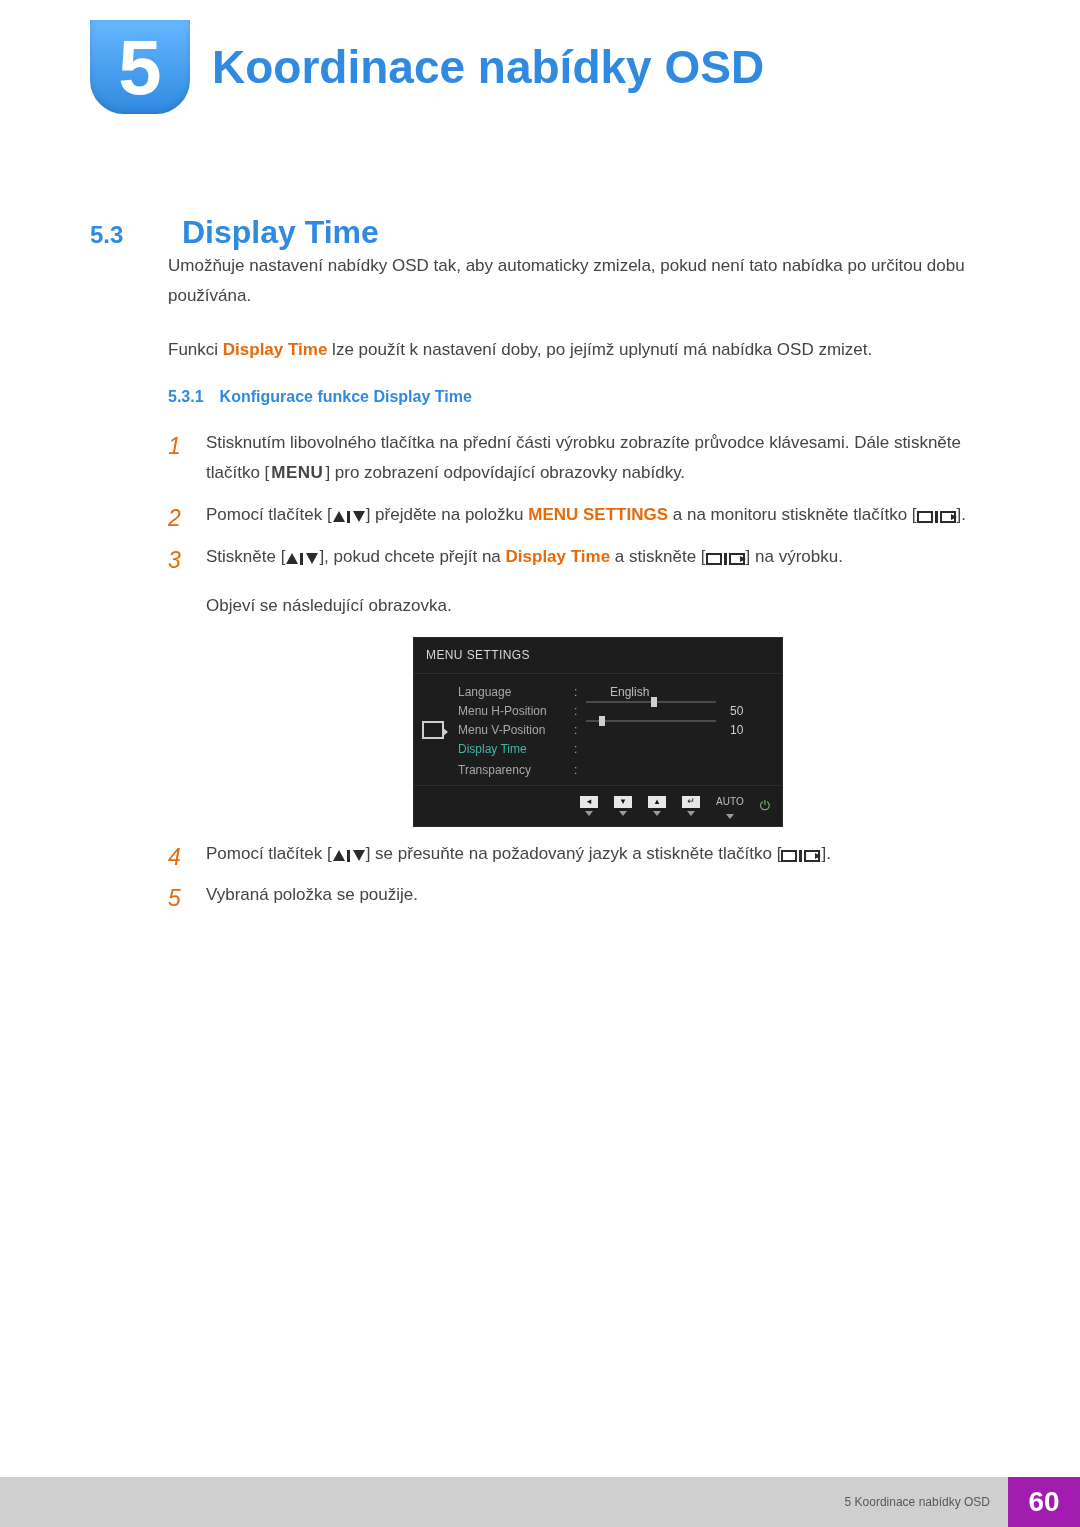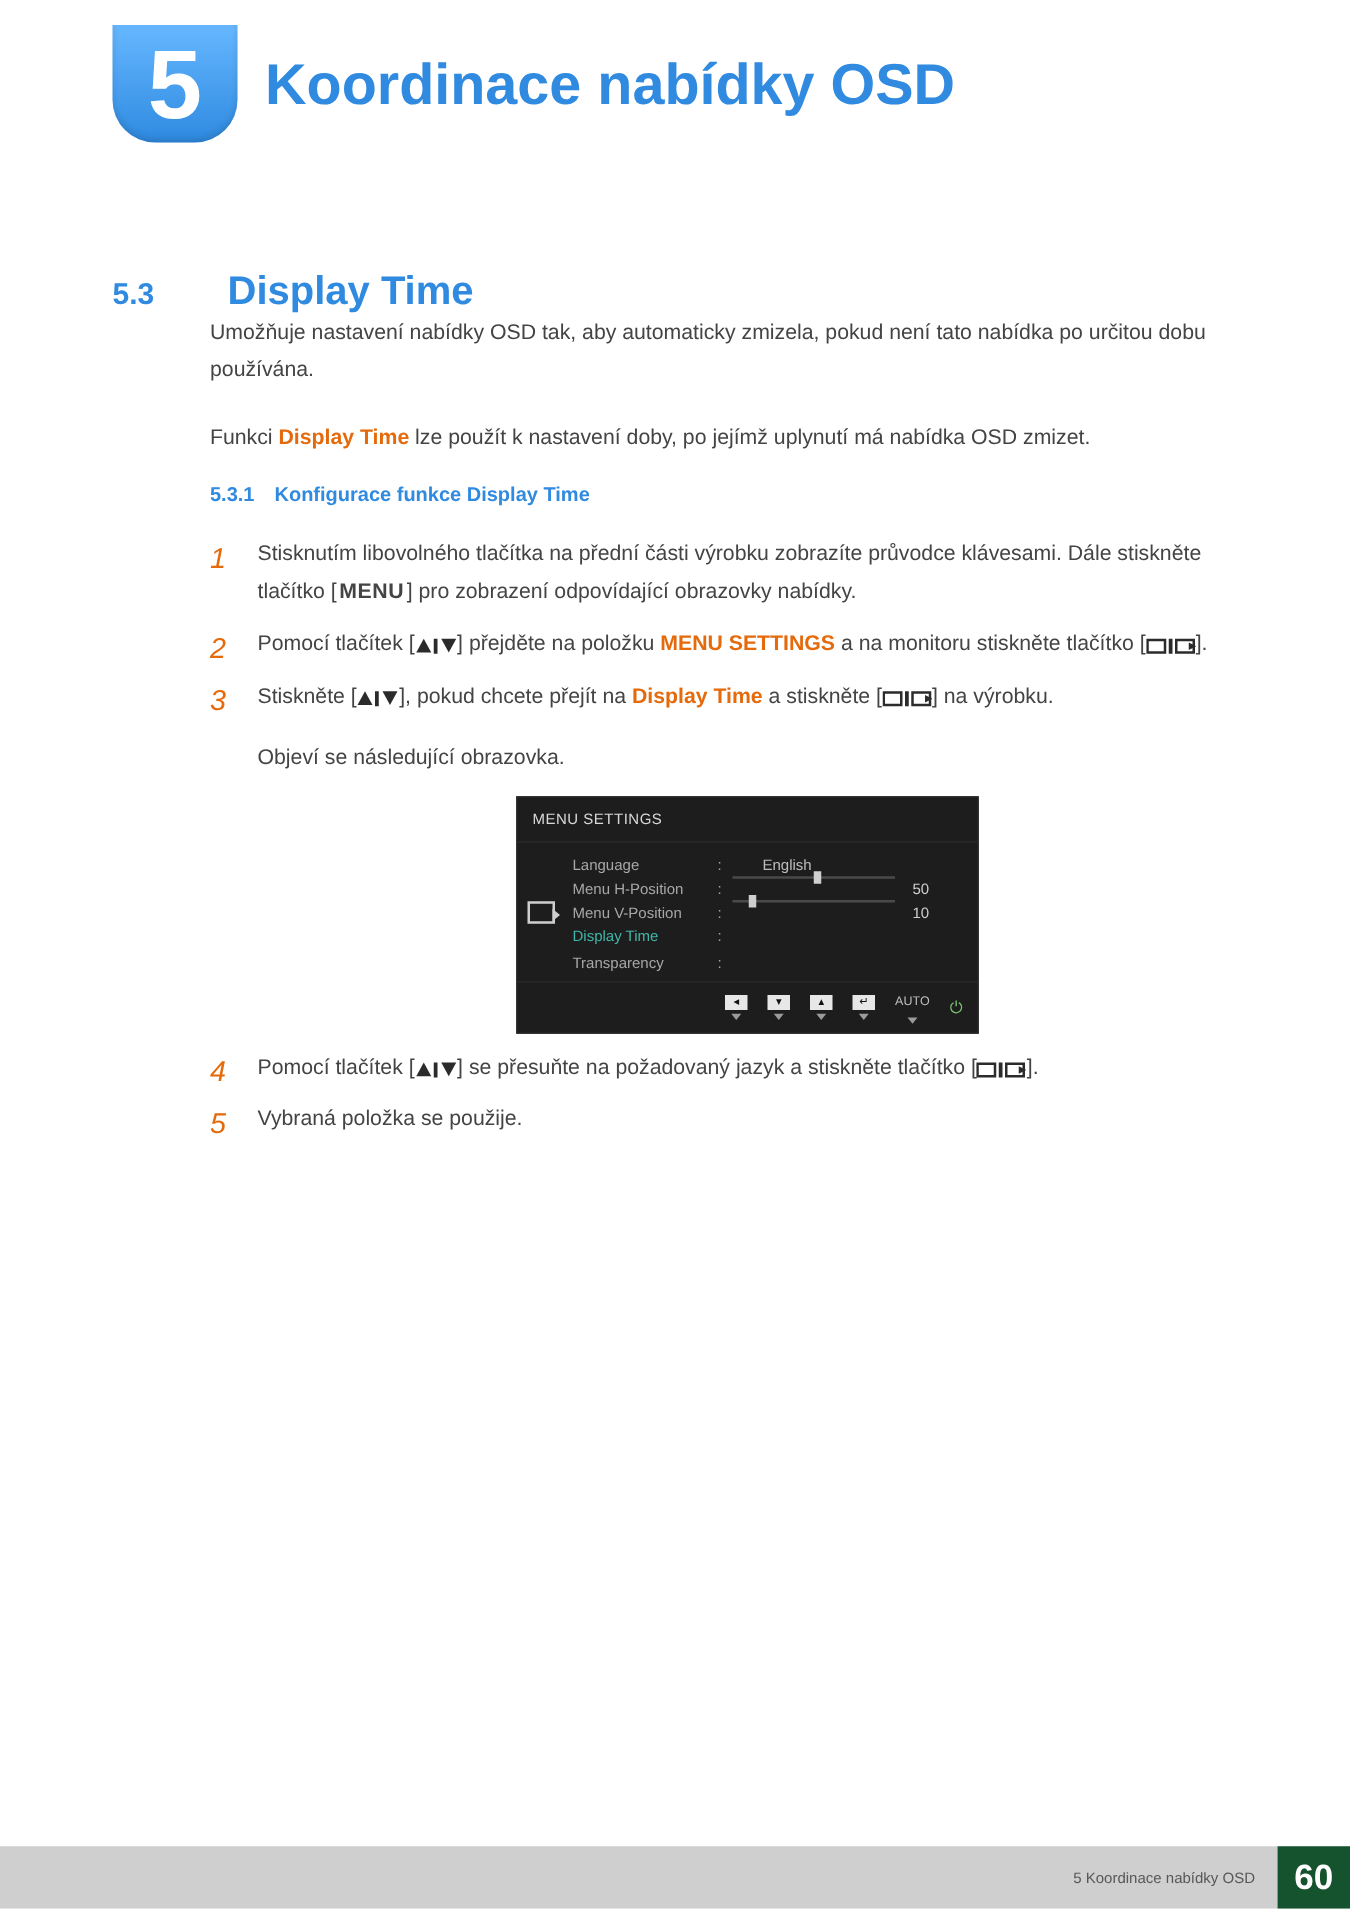--- a/index.html
+++ b/index.html
@@ -59,21 +59,21 @@
   .foot-item { display: flex; flex-direction: column; align-items: center; gap: 3px; }
   .foot-box { width: 18px; height: 12px; background: #e7e7e7; display: flex; align-items: center; justify-content: center; }
   .foot-glyph { font-size: 9px; color: #111; line-height: 1; }
   .foot-caret { width: 0; height: 0; border-left: 4px solid transparent; border-right: 4px solid transparent; border-top: 5px solid #9b9b9b; }
   .foot-text { color: #bfbfbf; font-size: 10px; }
   .foot-power { color: #7bc46f; font-size: 13px; line-height: 1; }
 
   
   .footer { position: absolute; left: 0; right: 0; bottom: 0; height: 50px; display: flex; }
   .footer-bar { flex: 1; background: #cfcfcf; display: flex; align-items: center; justify-content: flex-end; padding-right: 18px; color: #585858; font-size: 12px; }
-  .footer-page { width: 58px; background: #14532d; color: #fff; font-size: 28px; font-weight: 700; display: flex; align-items: center; justify-content: center; }
+  .footer-page { width: 72px; background: #a21caf; color: #fff; font-size: 28px; font-weight: 700; display: flex; align-items: center; justify-content: center; }
 </style>
 </head>
 <body>
 
 <div class="page">
   <div class="chapter-row">
     <div class="chapter-badge">5</div>
     <div class="chapter-title">Koordinace nabídky OSD</div>
   </div>
 

